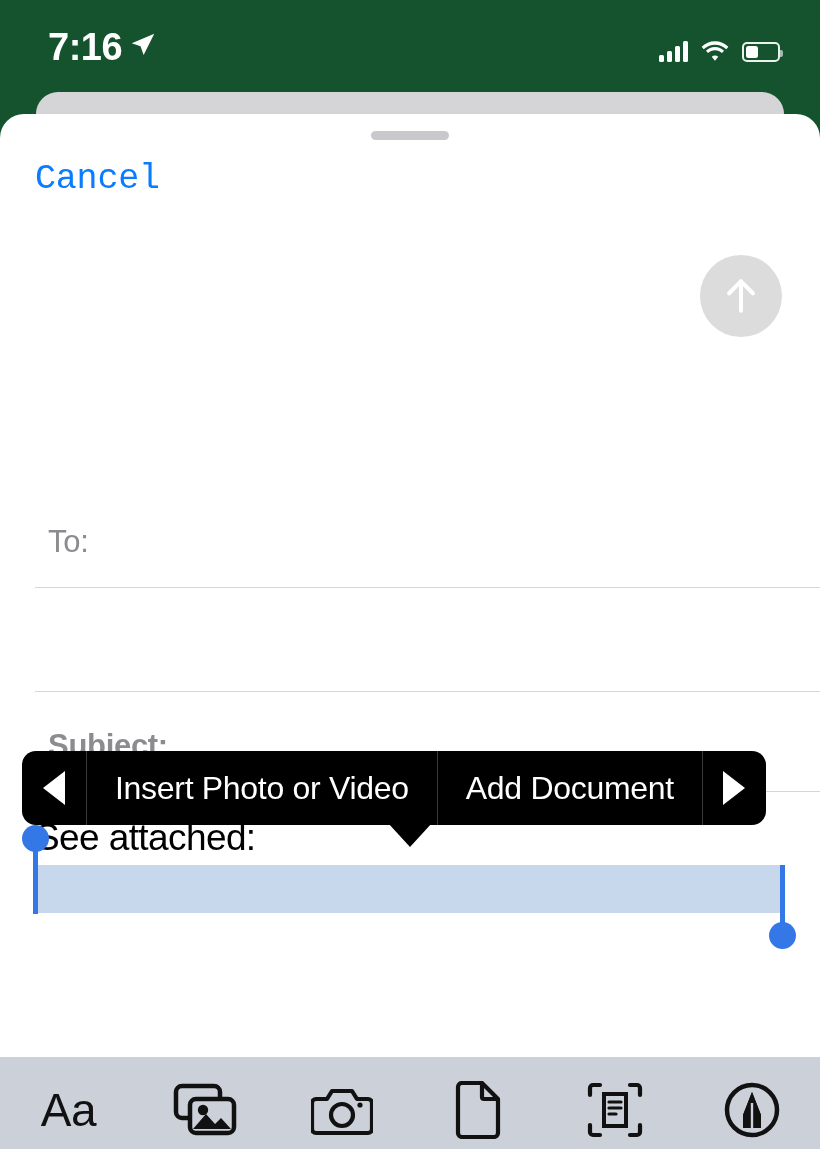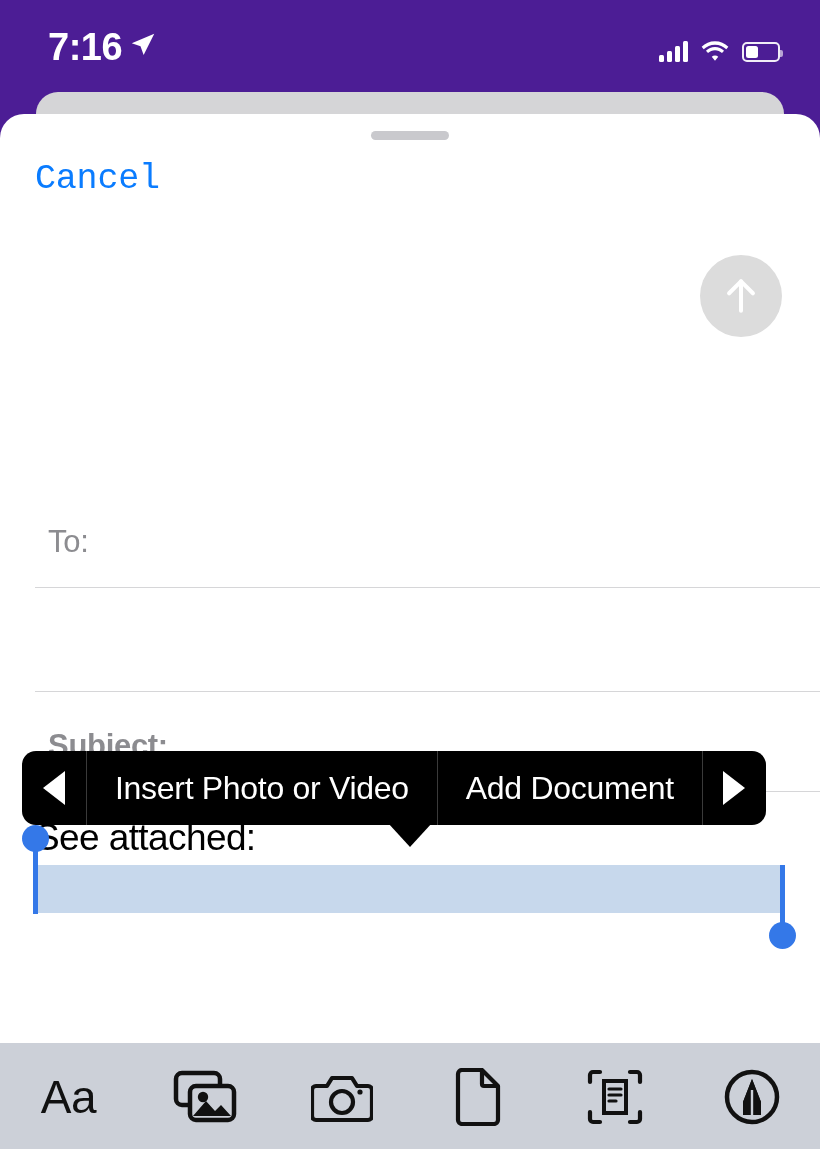--- a/index.html
+++ b/index.html
@@ -5,21 +5,21 @@
   * { box-sizing: border-box; margin: 0; padding: 0; }
   html, body {
     width: 820px; height: 1149px;
     background: #000;
     font-family: "Liberation Sans", sans-serif;
     overflow: hidden;
   }
   #screen {
     position: relative;
     width: 820px; height: 1149px;
-    background: #4c1d95;
+    background: #14532d;
     overflow: hidden;
   }
 
   
   .statusbar {
     position: absolute; top: 0; left: 0;
     width: 820px; height: 92px;
     color: #fff;
   }
   .status-time {
@@ -199,23 +199,23 @@
     width: 0; height: 0;
     border-left: 22px solid transparent;
     border-right: 22px solid transparent;
     border-top: 24px solid #000;
     z-index: 30;
   }
 
   
   .toolbar {
     position: absolute; left: 0; bottom: 0;
-    width: 820px; height: 106px;
+    width: 820px; height: 92px;
     background: #ccd0d8;
-    display: flex; align-items: flex-end; margin-top: 44px;
+    display: flex; align-items: flex-start; margin-top: 44px;
   }
   .tb-item {
     flex: 1;
     display: flex; align-items: center; justify-content: center;
     height: 105px; cursor: pointer;
   }
   .tb-item svg { display: block; }
   .tb-aa {
     font-size: 46px; color: #111; letter-spacing: -0.5px;
     font-family: "Liberation Sans", sans-serif;

